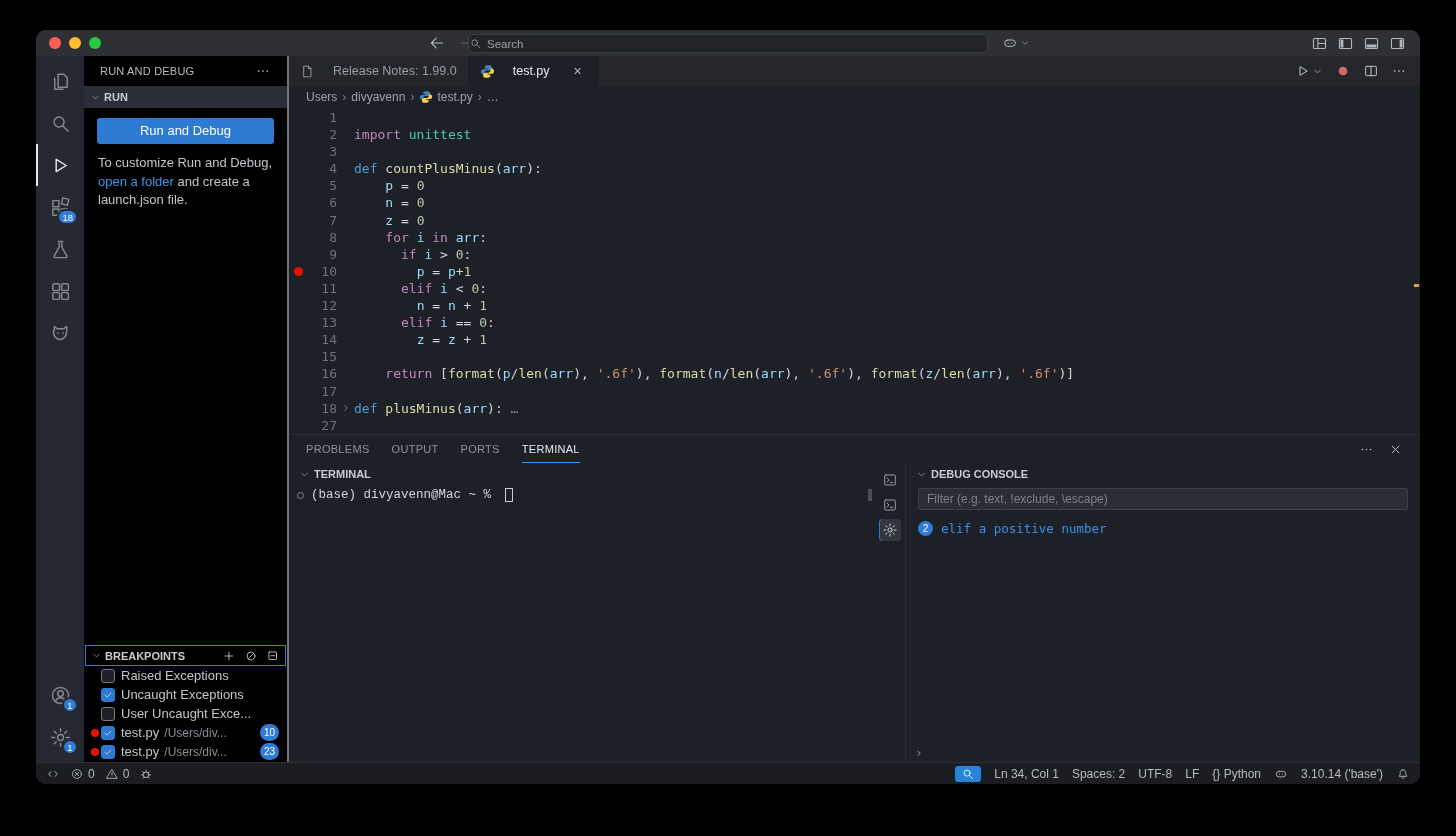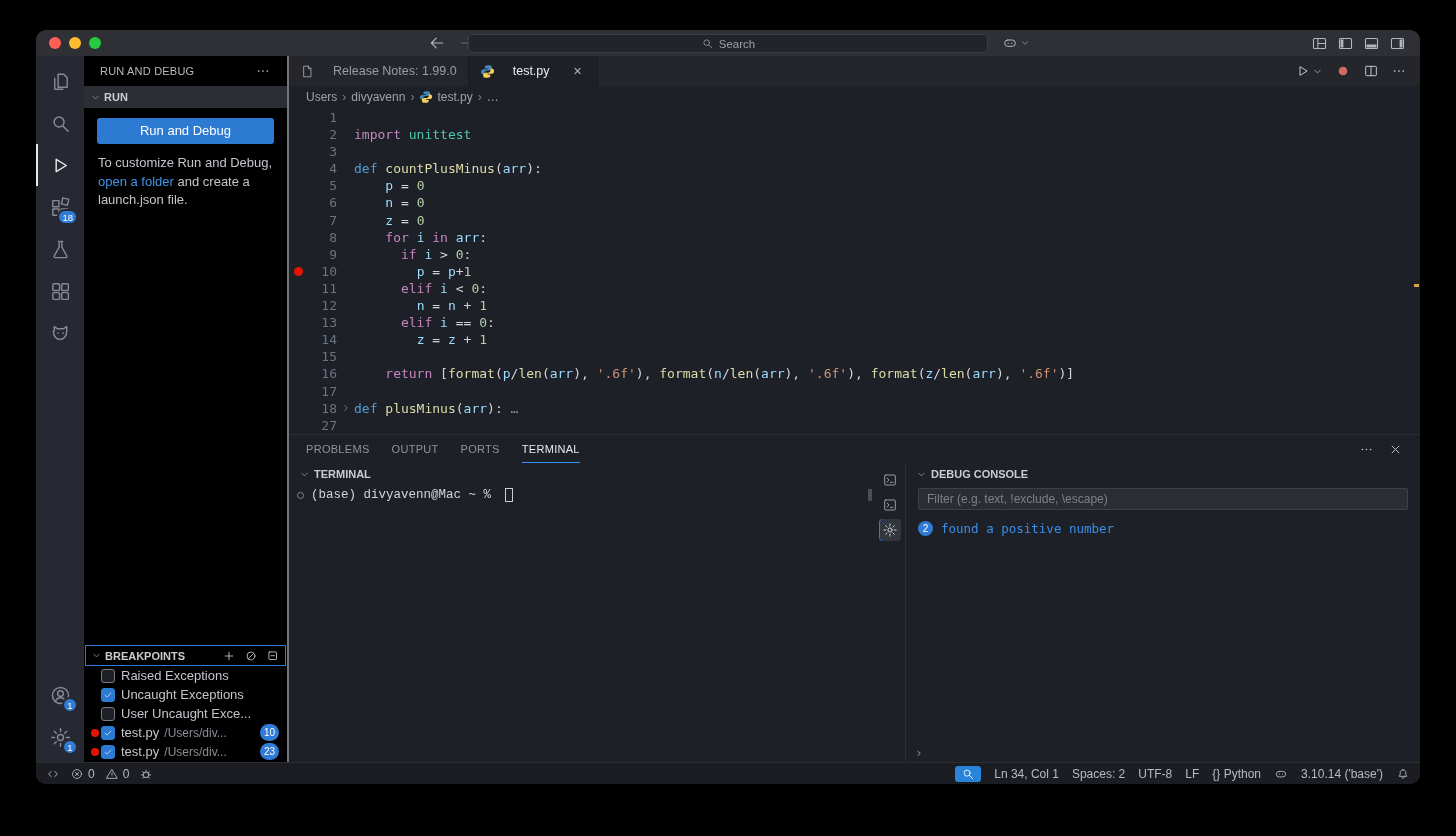--- a/index.html
+++ b/index.html
@@ -12,21 +12,21 @@
 display:flex;flex-direction:column;background:#1d2026;box-shadow:0 25px 70px rgba(0,0,0,.65)}
 
 
 .titlebar{flex:0 0 26px;background:#2e3036;position:relative}
 .traffic{position:absolute;left:13px;top:7px;display:flex;gap:8px}
 .tl{width:12px;height:12px;border-radius:50%}
 .nav{position:absolute;left:392px;top:4px;display:flex;gap:12px;color:#b4b7bd}
 .navbtn{width:18px;height:18px}
 .navbtn.dim{opacity:.4}
 .searchbox{position:absolute;left:50%;transform:translateX(-50%);top:4px;width:520px;height:19px;background:#222429;
-border:1px solid #3a3d43;border-radius:5px;display:flex;align-items:center;justify-content:center;gap:5px;color:#9ca0a6;font-size:11.5px;cursor:pointer}
+border:1px solid #3a3d43;border-radius:5px;display:flex;align-items:center;gap:5px;color:#9ca0a6;font-size:11.5px;cursor:pointer}
 .copilot-btn{position:absolute;left:966px;top:5px;display:flex;align-items:center;gap:2px;color:#b4b7bd;cursor:pointer}
 .layout-toggles{position:absolute;right:14px;top:5px;display:flex;gap:9px;color:#b4b7bd}
 .tbtn{width:17px;height:17px;display:inline-flex;cursor:pointer}
 
 
 .main{flex:1;display:flex;min-height:0}
 .activitybar{flex:0 0 48px;background:#262931;display:flex;flex-direction:column;align-items:center;padding-top:4px}
 .act-item{width:48px;height:42px;display:flex;align-items:center;justify-content:center;color:#858a92;position:relative;cursor:pointer}
 .act-item.active{color:#e6e8eb;box-shadow:inset 2px 0 0 #e6e8eb}
 .act-badge{position:absolute;right:6px;bottom:3px;min-width:16px;height:16px;padding:0 3px;border-radius:9px;background:#2f7bd6;
@@ -676,21 +676,21 @@
                   <svg viewBox="0 0 24 24" fill="none" stroke="currentColor" stroke-width="1.5" stroke-linecap="round" stroke-linejoin="round">
                     <path d="M6 9l6 6 6-6"></path>
                   </svg>
                 </span>
               <span>DEBUG CONSOLE</span>
             </div>
             <input class="debug-filter" placeholder="Filter (e.g. text, !exclude, \escape)" style="">
             <div class="debug-entries" id="debug-entries">
                 <div class="dc-entry">
      <span class="dc-count">2</span>
-     <span class="dc-text">found a positive number</span>
+     <span class="dc-text">elif a positive number</span>
    </div>
               </div>
             <div class="dc-prompt">
               <span>›</span>
             </div>
           </div>
 
         </div>
       </div>
 

